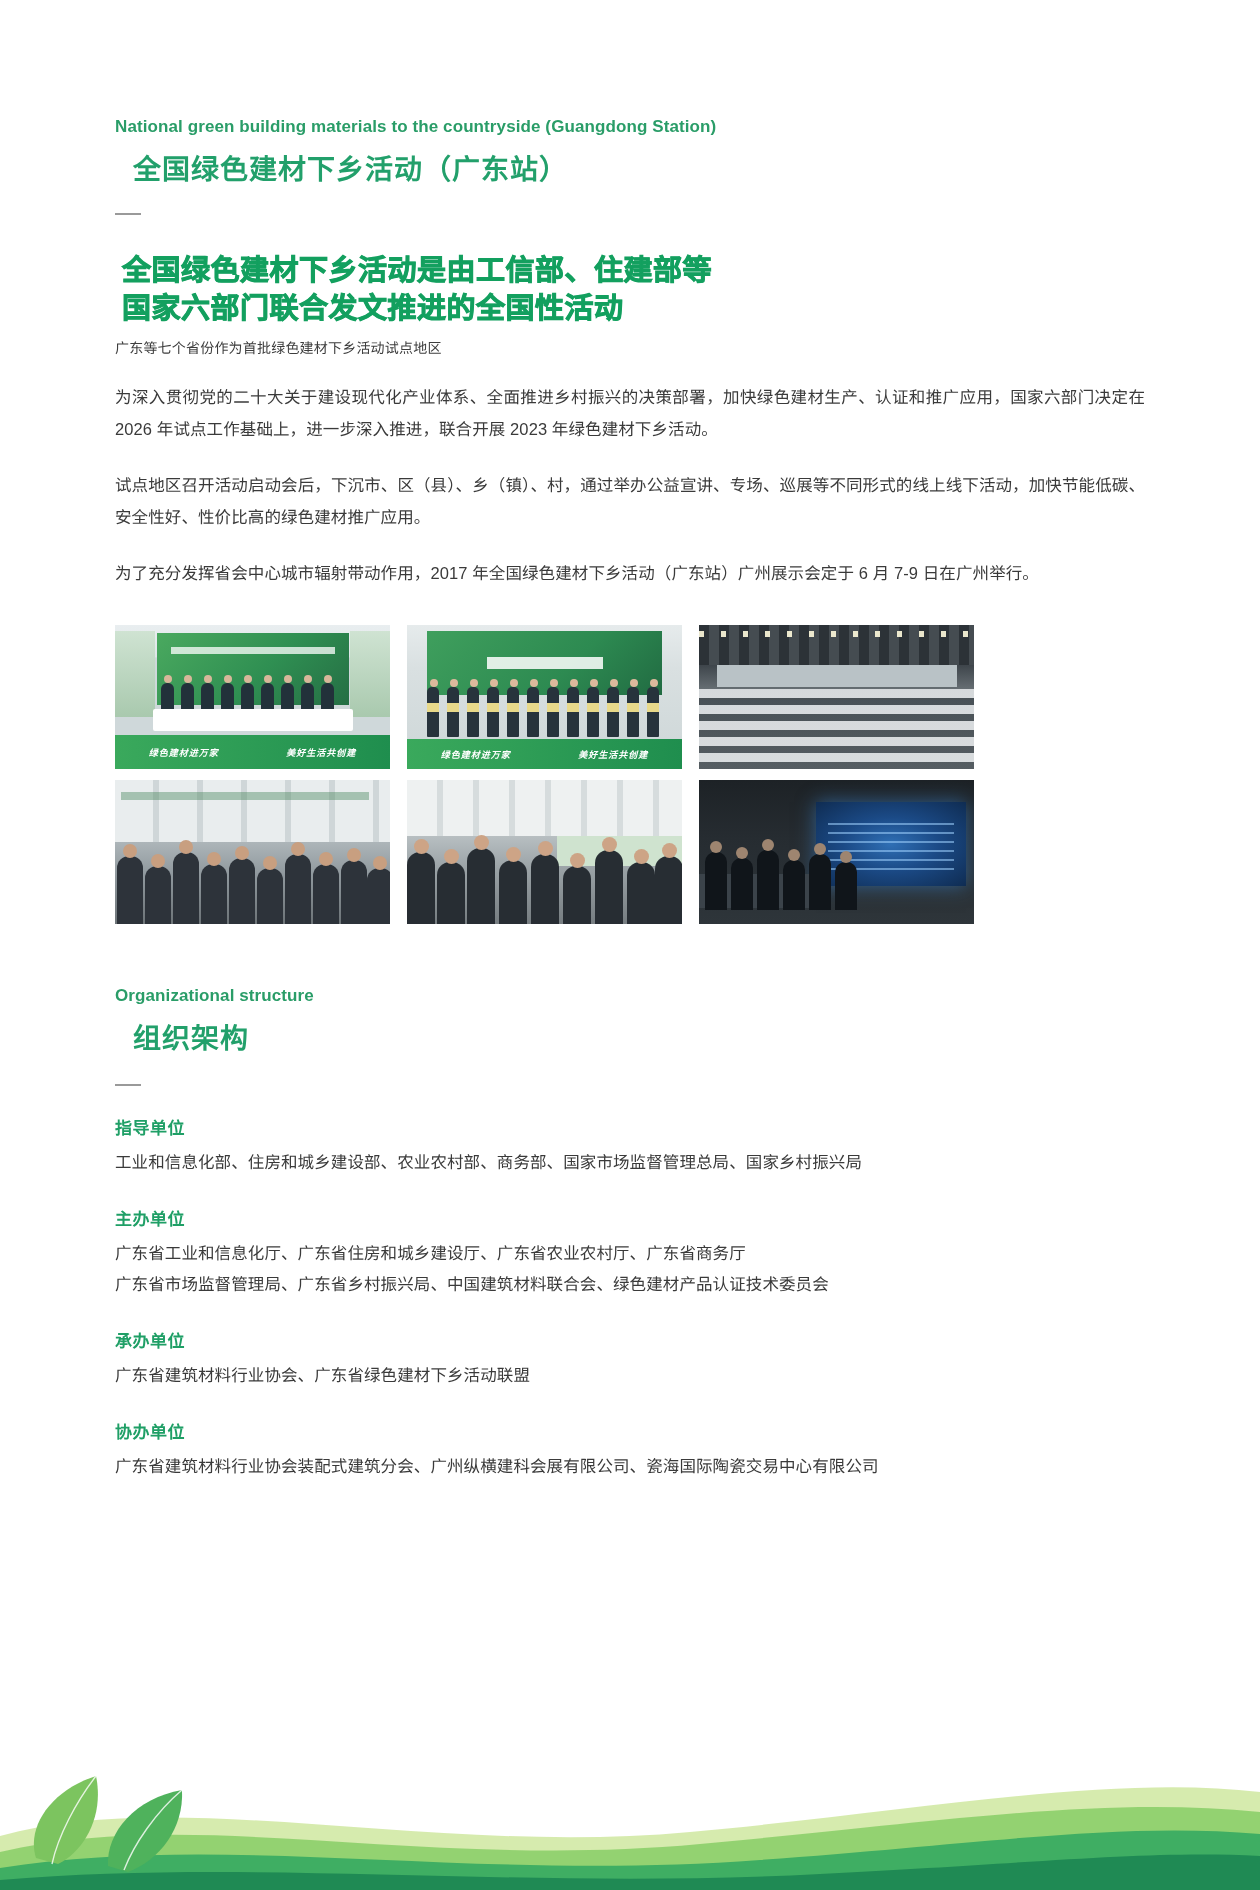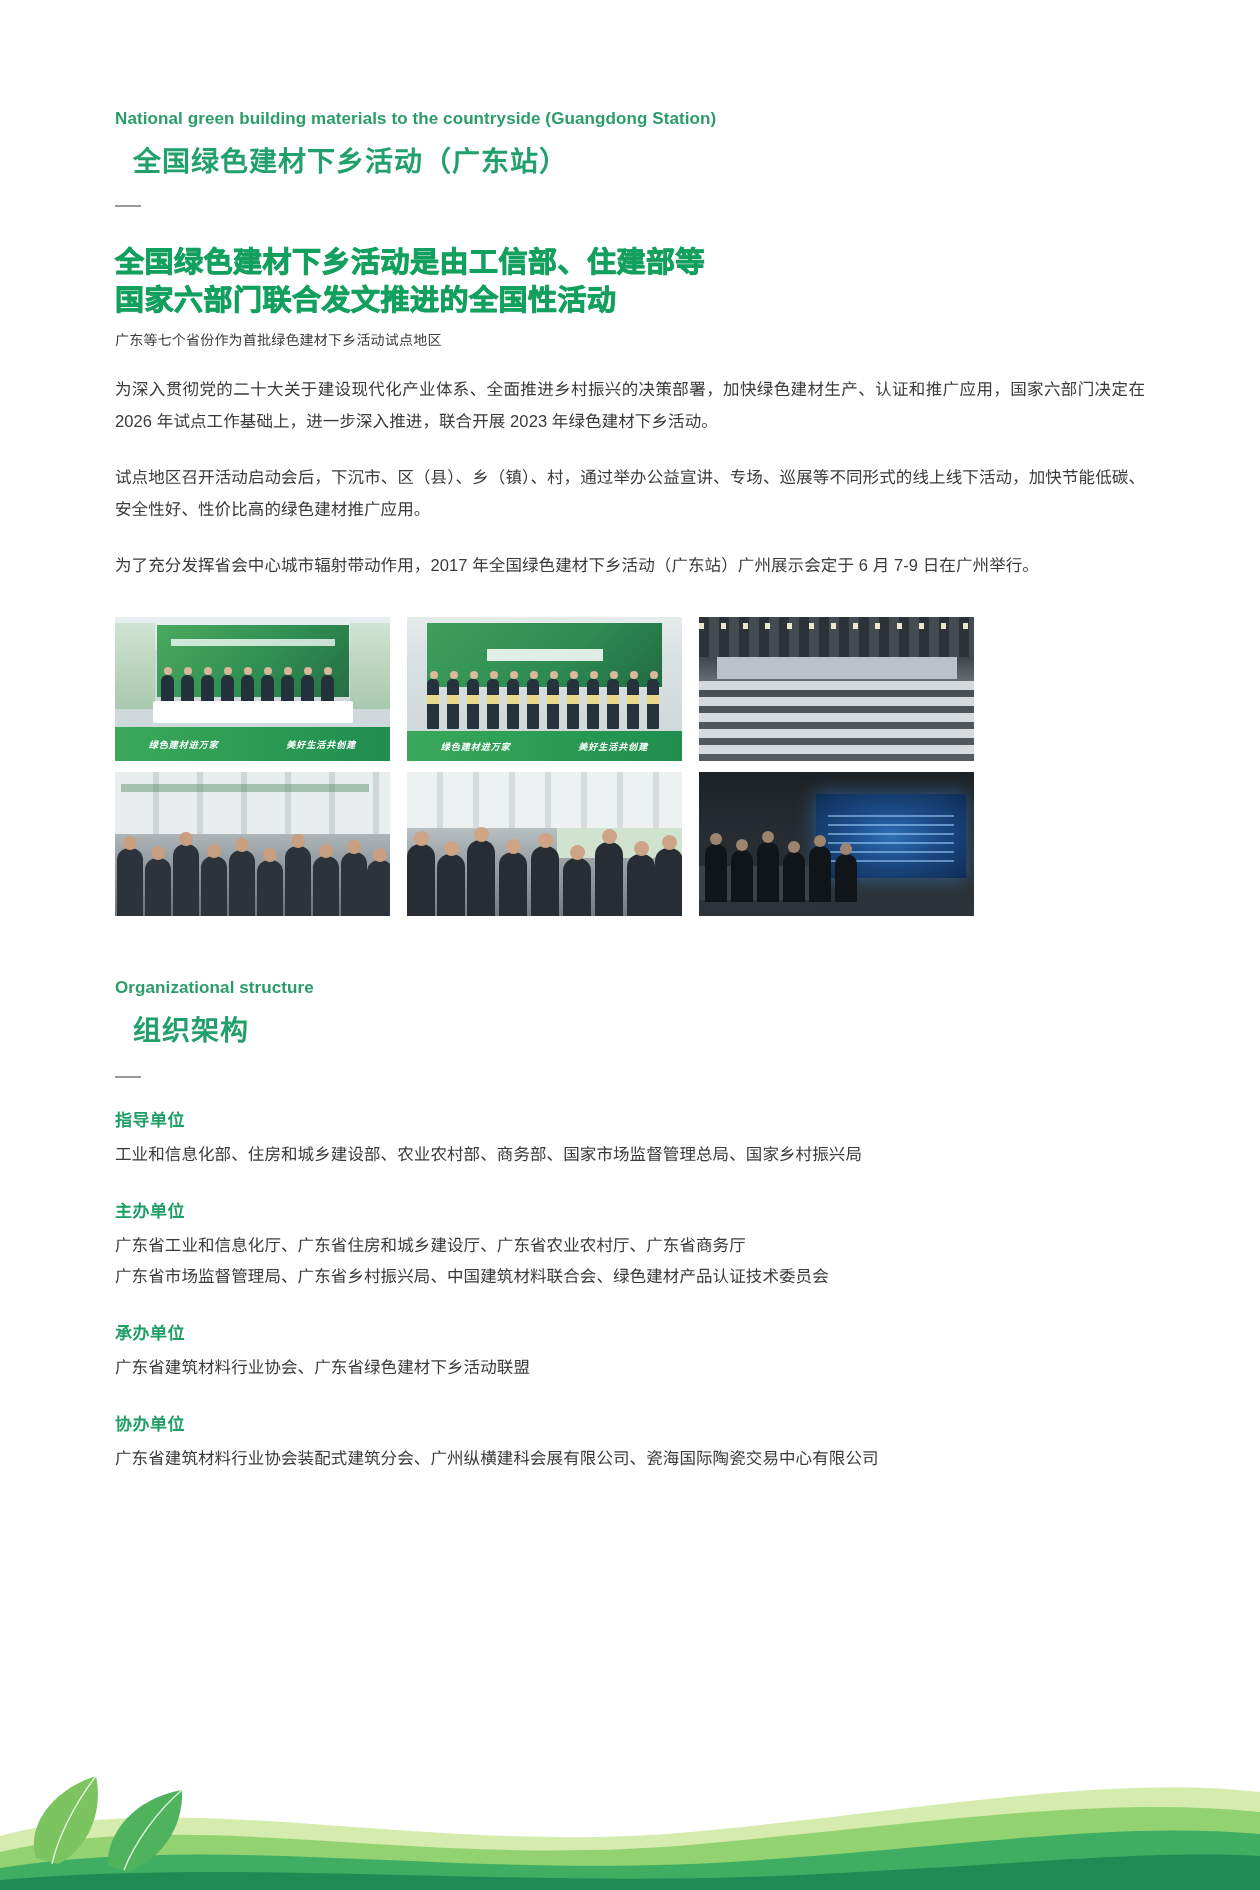--- a/index.html
+++ b/index.html
@@ -18,21 +18,21 @@
   .page {
     position: relative;
     width: 1260px;
     height: 1890px;
     background: #ffffff;
     box-sizing: border-box;
   }
   .content {
     position: absolute;
     left: 115px;
-    top: 4px;
+    top: 12px;
     width: 1030px;
   }
 
   
   .hd-en {
     margin-top: 105px;
     font-size: 17px;
     font-weight: bold;
     color: #2a9d68;
     letter-spacing: 0.1px;
@@ -54,20 +54,21 @@
 
   
   .headline {
     margin-top: 36px;
     font-size: 29px;
     font-weight: bold;
     color: #13a05f;
     line-height: 1.32;
     letter-spacing: 0.5px;
     font-family: "DejaVu Sans", "Liberation Sans", sans-serif;
+    margin-left: 7px;
     -webkit-text-stroke: 0.9px #13a05f;
   }
   .headline .l2 { display: block; }
 
   .subline {
     margin-top: 9px;
     font-size: 14px;
     color: #3d3d3d;
     letter-spacing: 0.2px;
   }

